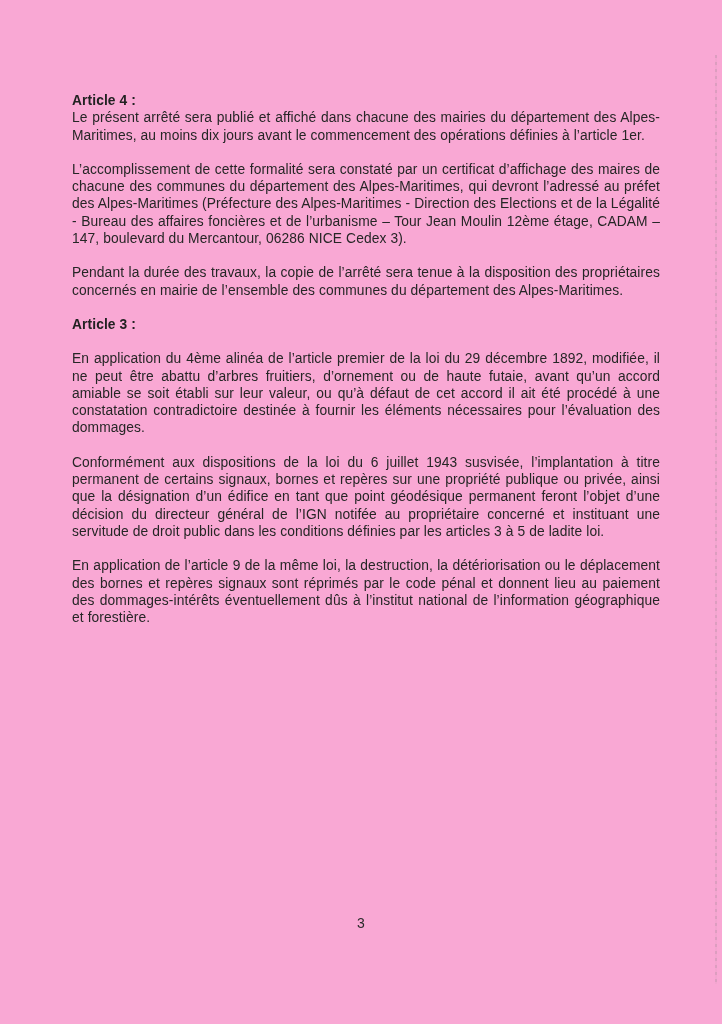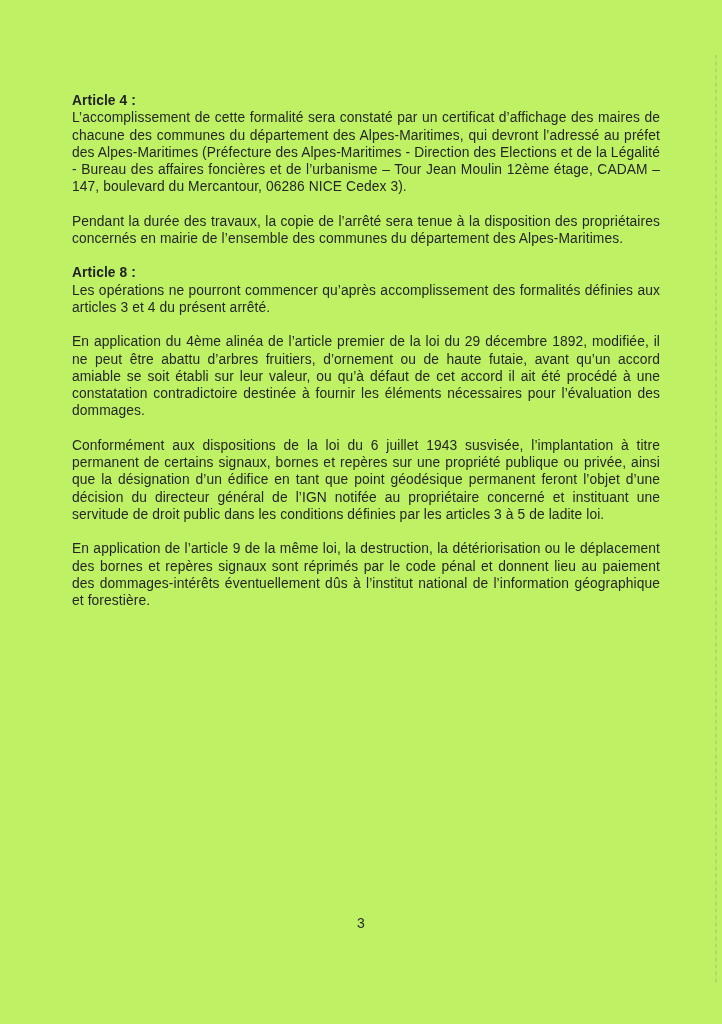--- a/index.html
+++ b/index.html
@@ -11,21 +11,21 @@
     width: 722px;
     height: 1024px;
     overflow: hidden;
     position: relative;
     font-family: "Liberation Sans", "DejaVu Sans", sans-serif;
     color: #262626;
   }
   .page {
     position: absolute;
     inset: 0;
-    background: #bef264;
+    background: #f9a8d4;
   }
   
   .scan-edge {
     position: absolute;
     top: 55px;
     bottom: 40px;
     right: 5px;
     width: 2px;
     background: repeating-linear-gradient(
       to bottom,
@@ -72,27 +72,27 @@
 <body>
 
 <div class="page">
 
   <div class="scan-edge"></div>
 
   <div class="content">
 
     <section class="article">
       <p class="heading">Article 4 :</p>
+      <p class="para">Le présent arrêté sera publié et affiché dans chacune des mairies du département des Alpes-Maritimes, au moins dix jours avant le commencement des opérations définies à l’article 1er.</p>
       <p class="para">L’accomplissement de cette formalité sera constaté par un certificat d’affichage des maires de chacune des communes du département des Alpes-Maritimes, qui devront l’adressé au préfet des Alpes-Maritimes (Préfecture des Alpes-Maritimes - Direction des Elections et de la Légalité - Bureau des affaires foncières et de l’urbanisme – Tour Jean Moulin 12ème étage, CADAM – 147, boulevard du Mercantour, 06286 NICE Cedex 3).</p>
       <p class="para">Pendant la durée des travaux, la copie de l’arrêté sera tenue à la disposition des propriétaires concernés en mairie de l’ensemble des communes du département des Alpes-Maritimes.</p>
     </section>
 
     <section class="article">
-      <p class="heading">Article 8 :</p>
-      <p class="para">Les opérations ne pourront commencer qu’après accomplissement des formalités définies aux articles 3 et 4 du présent arrêté.</p>
+      <p class="heading">Article 3 :</p>
     </section>
 
     <section class="article">
       <p class="para">En application du 4ème alinéa de l’article premier de la loi du 29 décembre 1892, modifiée, il ne peut être abattu d’arbres fruitiers, d’ornement ou de haute futaie, avant qu’un accord amiable se soit établi sur leur valeur, ou qu’à défaut de cet accord il ait été procédé à une constatation contradictoire destinée à fournir les éléments nécessaires pour l’évaluation des dommages.</p>
     </section>
 
     <section class="article">
       <p class="para">Conformément aux dispositions de la loi du 6 juillet 1943 susvisée, l’implantation à titre permanent de certains signaux, bornes et repères sur une propriété publique ou privée, ainsi que la désignation d’un édifice en tant que point géodésique permanent feront l’objet d’une décision du directeur général de l’IGN notifée au propriétaire concerné et instituant une servitude de droit public dans les conditions définies par les articles 3 à 5 de ladite loi.</p>
       <p class="para">En application de l’article 9 de la même loi, la destruction, la détériorisation ou le déplacement des bornes et repères signaux sont réprimés par le code pénal et donnent lieu au paiement des dommages-intérêts éventuellement dûs à l’institut national de l’information géographique et forestière.</p>
     </section>

